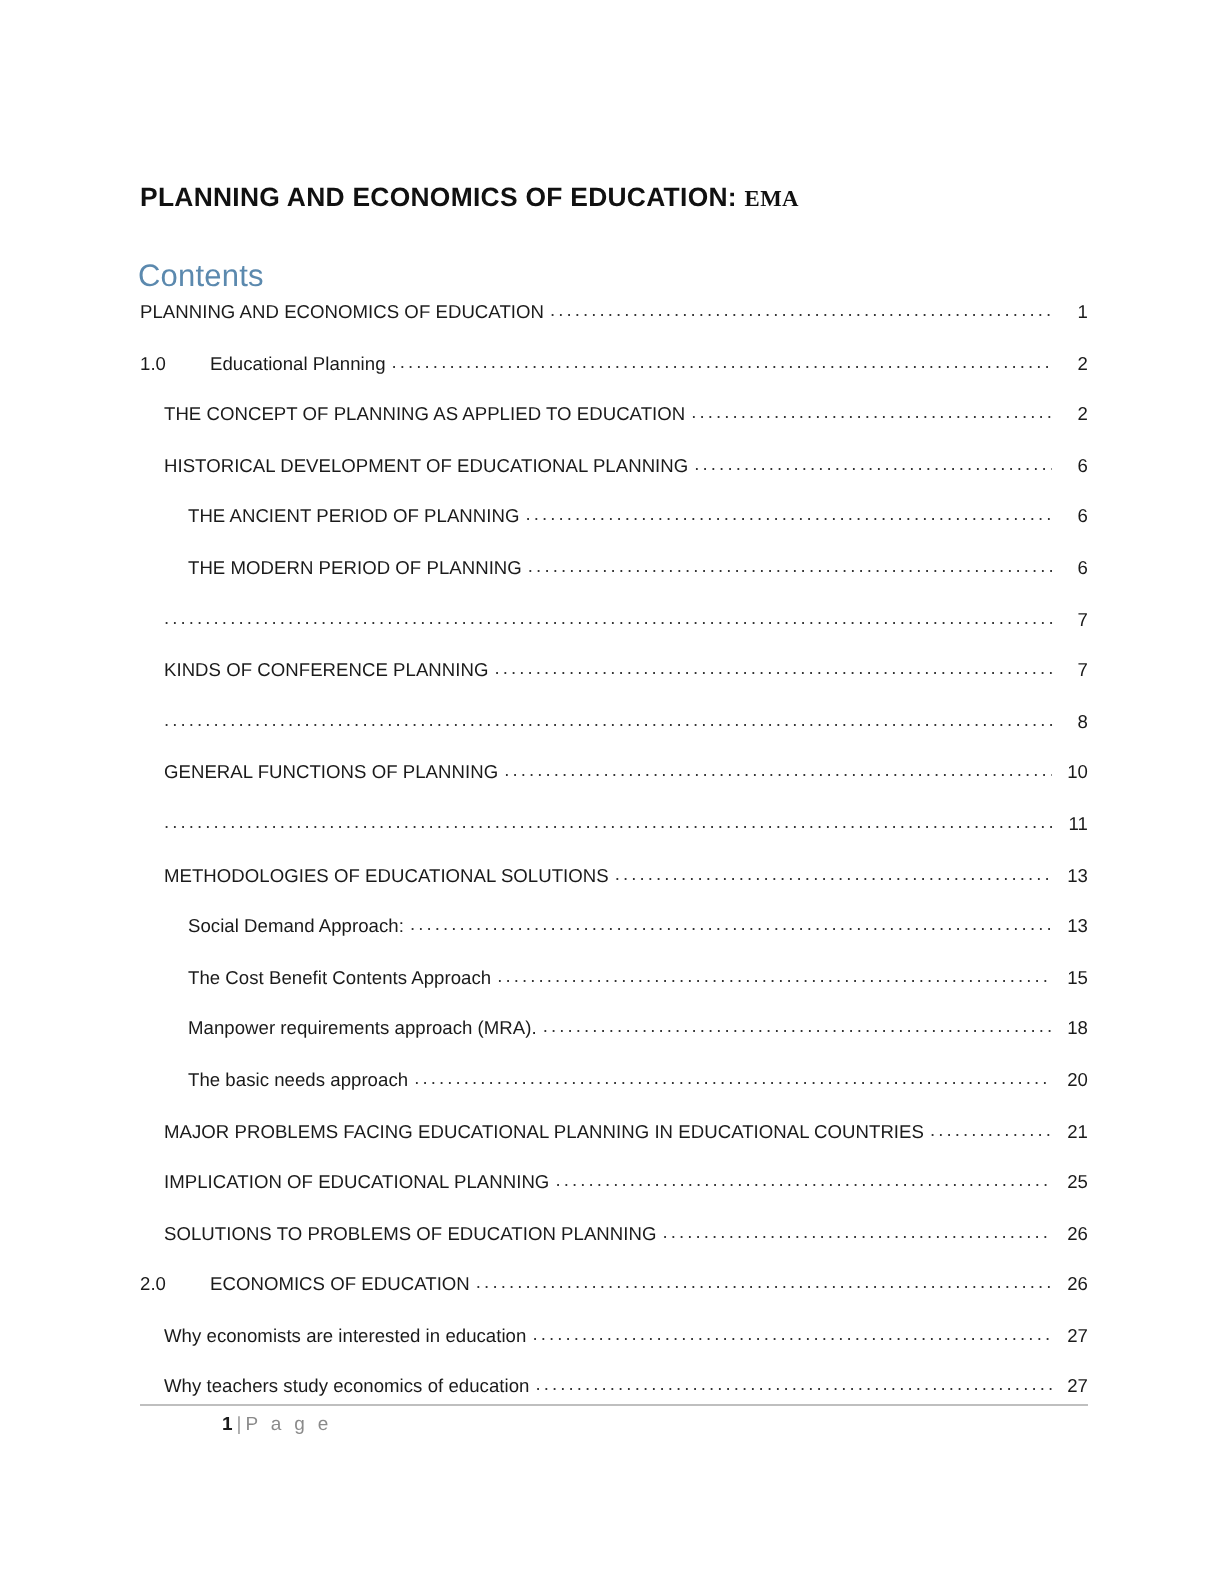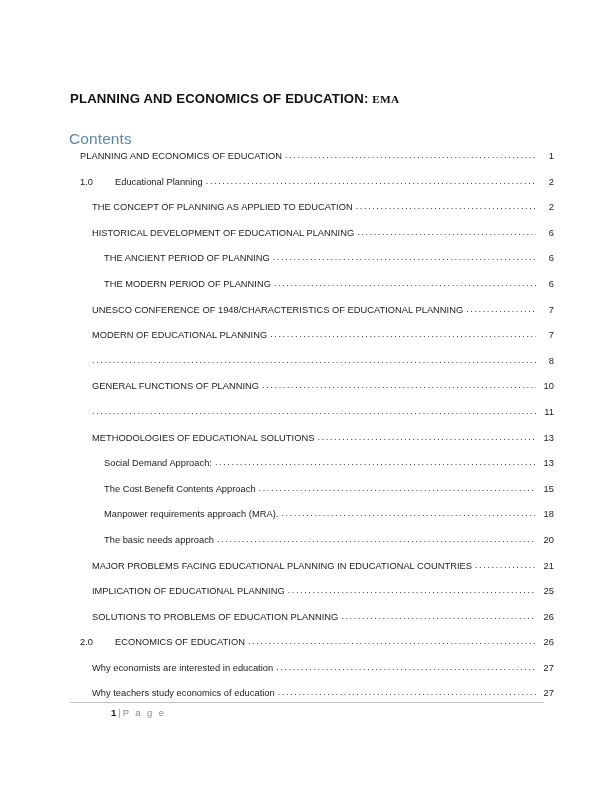--- a/index.html
+++ b/index.html
@@ -49,21 +49,21 @@
     top: 130px;
     font-size: 15.5px;
     font-weight: normal;
     color: #5b89ae;
     letter-spacing: 0.1px;
   }
 
   
   .toc {
     position: absolute;
-    left: 80px;
+    left: 70px;
     top: 149px;
     width: 474px;
   }
 
   .toc-entry {
     position: relative;
     display: flex;
     align-items: baseline;
     height: 25.6px;
     font-size: 9.3px;
@@ -181,26 +181,25 @@
         <span class="label">THE ANCIENT PERIOD OF PLANNING</span>
         <span class="leader"></span>
         <span class="pg">6</span>
       </div>
       <div class="toc-entry lvl2">
         <span class="label">THE MODERN PERIOD OF PLANNING</span>
         <span class="leader"></span>
         <span class="pg">6</span>
       </div>
       <div class="toc-entry lvl1">
-        <span class="label">UNESCO CONFERENCE OF 1948/CHARACTERISTICS OF EDUCATIONAL PLANNING</span>
         <span class="leader"></span>
         <span class="pg">7</span>
       </div>
       <div class="toc-entry lvl1">
-        <span class="label">MODERN OF EDUCATIONAL PLANNING</span>
+        <span class="label">KINDS OF CONFERENCE PLANNING</span>
         <span class="leader"></span>
         <span class="pg">7</span>
       </div>
       <div class="toc-entry lvl1">
         <span class="leader"></span>
         <span class="pg">8</span>
       </div>
       <div class="toc-entry lvl1">
         <span class="label">GENERAL FUNCTIONS OF PLANNING</span>
         <span class="leader"></span>

